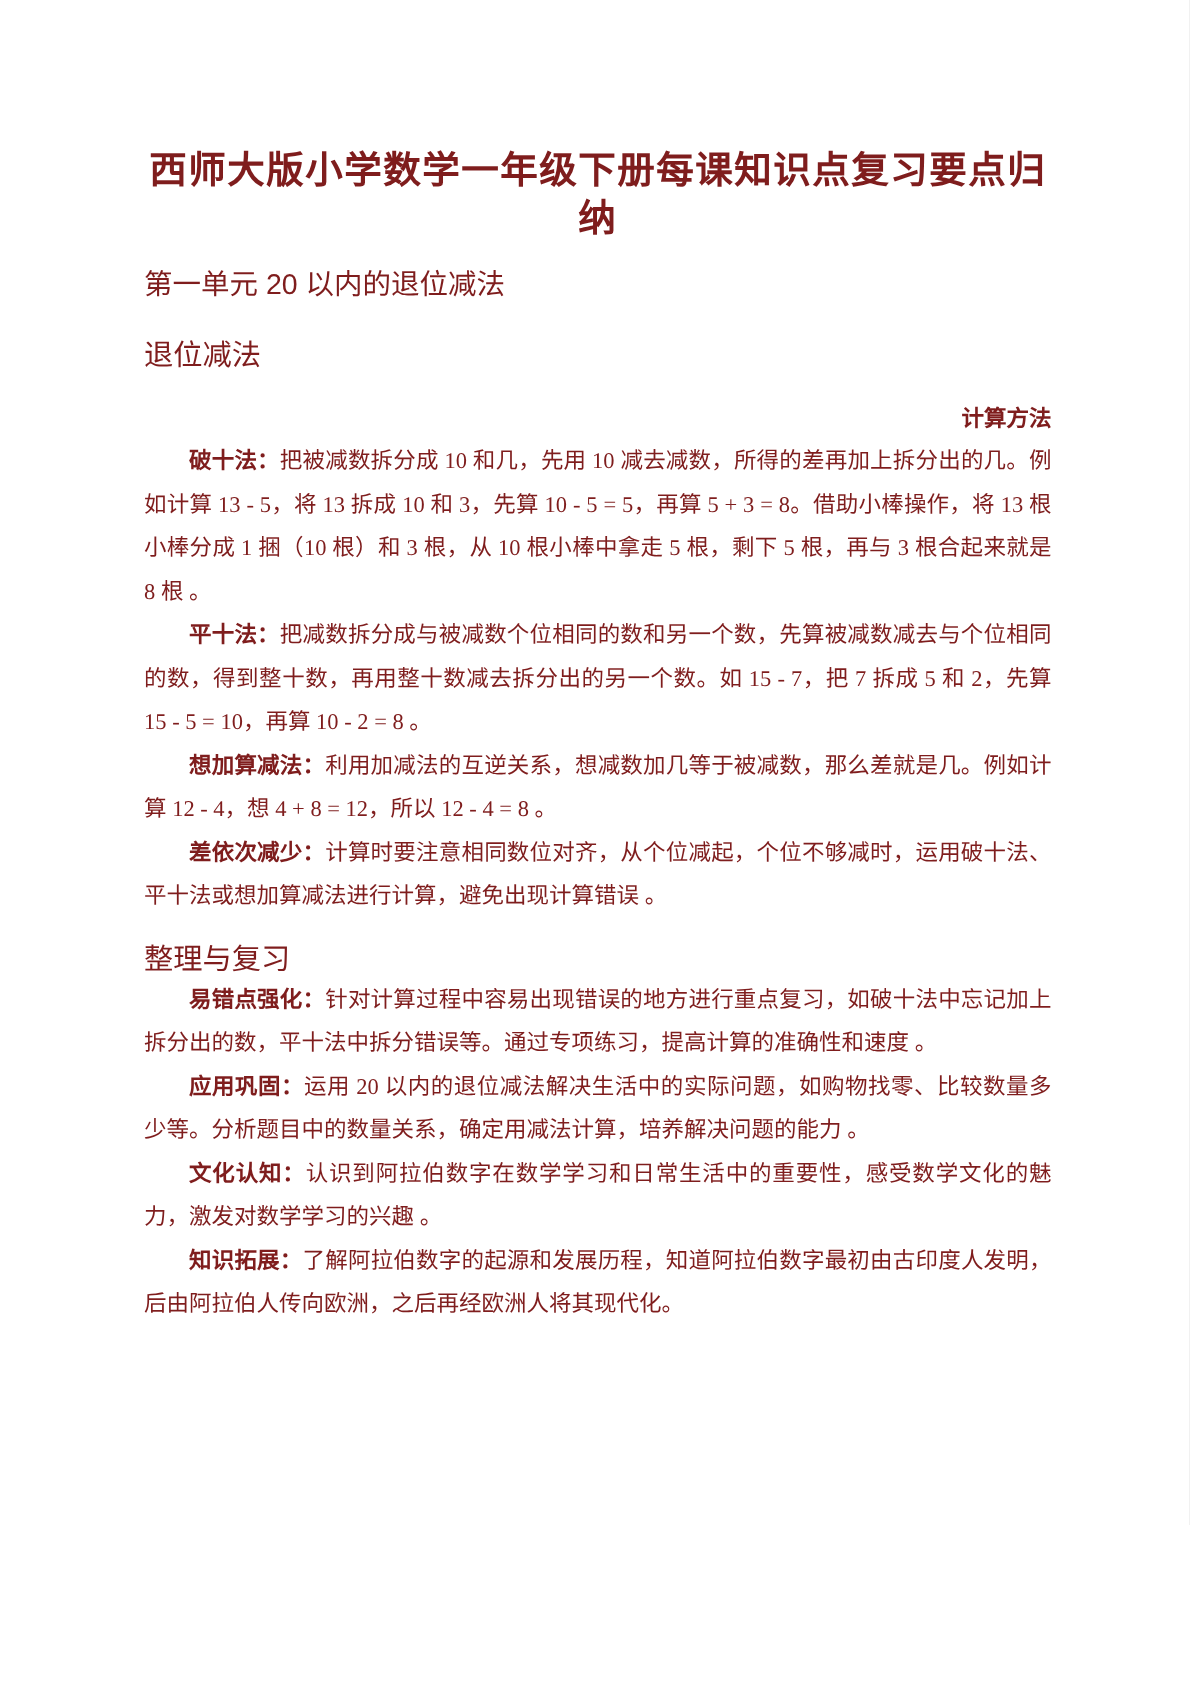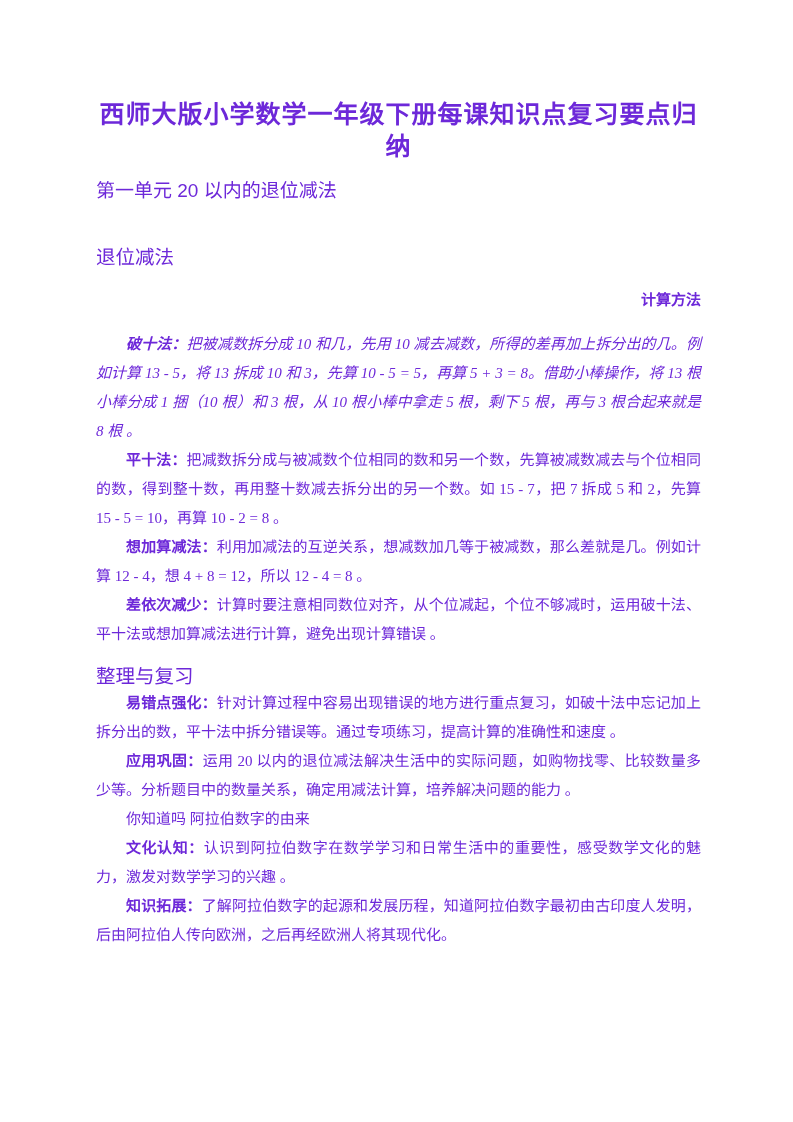--- a/index.html
+++ b/index.html
@@ -3,21 +3,21 @@
 <meta charset="utf-8">
 <style>
   * { box-sizing: border-box; }
   html, body { margin: 0; padding: 0; background: #e8e8e8; }
   .page {
     position: relative;
     width: 793px;
     height: 1122px;
     margin: 0 auto;
     background: #ffffff;
-    color: #6d28d9;
+    color: #7f1d1d;
     font-family: "Liberation Serif", "DejaVu Serif", serif;
     padding: 98px 92px 40px 96px;
     overflow: hidden;
   }
   .doc-title {
     font-family: "Liberation Sans", "DejaVu Sans", sans-serif;
     font-size: 25px;
     line-height: 32px;
     font-weight: bold;
     text-align: center;
@@ -29,39 +29,39 @@
     font-size: 19px;
     line-height: 26px;
     font-weight: normal;
     margin: 16px 0 0 0;
   }
   .section-heading {
     font-family: "Liberation Sans", "DejaVu Sans", sans-serif;
     font-size: 19.5px;
     line-height: 26px;
     font-weight: normal;
-    margin: 40px 0 0 0;
+    margin: 20px 0 0 0;
   }
   .section-heading.second { margin-top: 14px; }
   .sub-heading {
     font-size: 15px;
     line-height: 20px;
     font-weight: bold;
     margin: 20px 0 0 0;
     text-indent: 2em;
     text-align: right;
   }
   .para {
     font-size: 15px;
     line-height: 29px;
     margin: 0;
     text-indent: 2em;
     text-align: justify;
   }
-  .para.first { margin-top: 20px; font-style: italic; }
+  .para.first { margin-top: 4px; }
   .para-label { font-weight: bold; }
 </style>
 </head>
 <body>
 
 <div class="page">
 
   <h1 class="doc-title">西师大版小学数学一年级下册每课知识点复习要点归纳</h1>
 
   <h2 class="unit-heading">第一单元 20 以内的退位减法</h2>
@@ -80,20 +80,19 @@
   </section>
 
   <section>
     <h3 class="section-heading second">整理与复习</h3>
 
 
     <p class="para"><span class="para-label">易错点强化：</span><span>针对计算过程中容易出现错误的地方进行重点复习，如破十法中忘记加上拆分出的数，平十法中拆分错误等。通过专项练习，提高计算的准确性和速度 。</span></p>
 
     <p class="para"><span class="para-label">应用巩固：</span><span>运用 20 以内的退位减法解决生活中的实际问题，如购物找零、比较数量多少等。分析题目中的数量关系，确定用减法计算，培养解决问题的能力 。</span></p>
 
-    <p class="para"><span class="para-label"></span><span>你知道吗 阿拉伯数字的由来</span></p>
 
     <p class="para"><span class="para-label">文化认知：</span><span>认识到阿拉伯数字在数学学习和日常生活中的重要性，感受数学文化的魅力，激发对数学学习的兴趣 。</span></p>
 
     <p class="para"><span class="para-label">知识拓展：</span><span>了解阿拉伯数字的起源和发展历程，知道阿拉伯数字最初由古印度人发明，后由阿拉伯人传向欧洲，之后再经欧洲人将其现代化。</span></p>
   </section>
 
 </div>
 
 </body></html>

